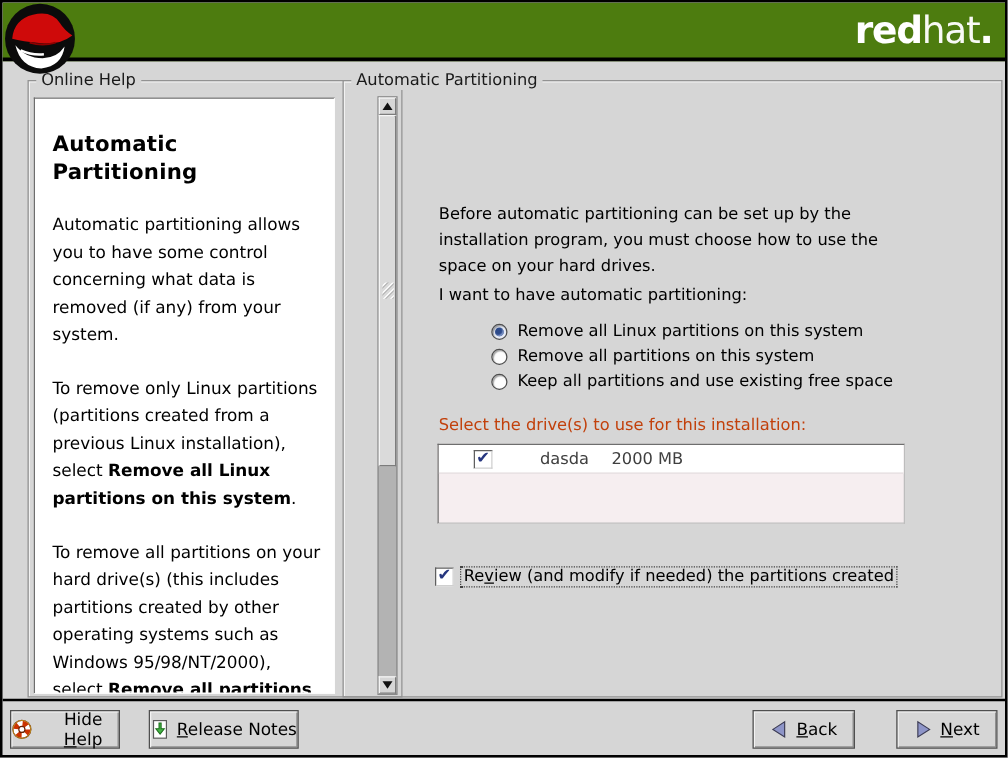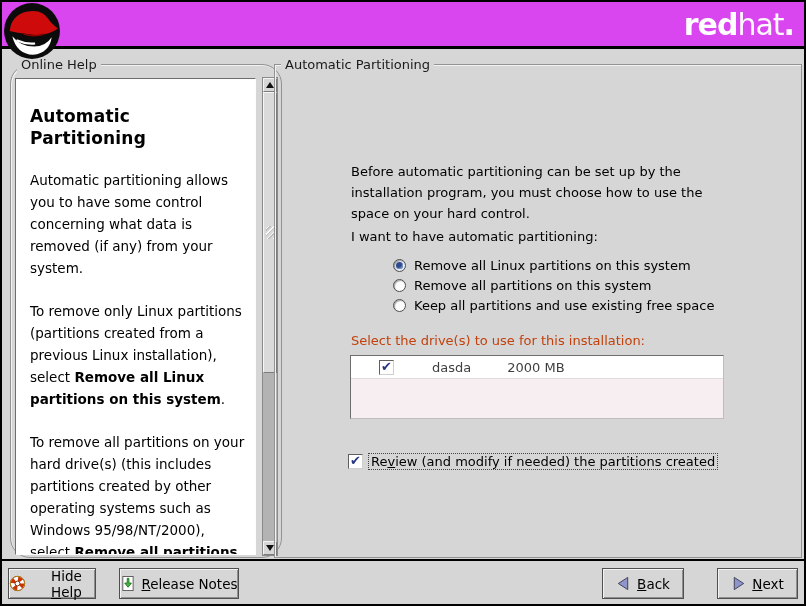--- a/index.html
+++ b/index.html
@@ -7,40 +7,40 @@
   body { font-family:"DejaVu Sans","Liberation Sans",sans-serif; }
 
   .window {
     position:relative; width:806px; height:606px;
     border:2px solid #000; background:#d6d6d6; overflow:hidden;
   }
 
   
   .header {
     position:absolute; left:0; top:0; width:802px; height:47px;
-    background:#d946ef; border-bottom:3px solid #000;
+    background:#4d7c0f; border-bottom:3px solid #000;
   }
   .logo-badge { position:absolute; left:1px; top:0px; width:58px; height:58px; z-index:5; }
   .wordmark {
     position:absolute; right:10px; top:6px; color:#fff; font-size:30px;
     letter-spacing:-1px; line-height:34px;
   }
   .wordmark .wm-bold { font-weight:700; }
   .wordmark .wm-light { font-weight:400; opacity:.96; }
 
   
   .frame {
     position:absolute; border:1px solid #929292;
     box-shadow:inset 1px 1px 0 #f2f2f2;
   }
   .frame-label {
     position:absolute; top:-8px; left:6px; background:#d6d6d6;
     padding:0 4px; font-size:13px; color:#1a1a1a; line-height:15px; white-space:nowrap;
   }
-  .help-frame { left:8px; top:62px; width:272px; height:494px;border-radius:20px; }
+  .help-frame { left:20px; top:62px; width:300px; height:494px; }
   .main-frame { left:272px; top:62px; width:528px; height:494px; }
 
   
   .help-white {
     position:absolute; left:4px; top:13px; width:241px; height:477px;
     background:#fff; border:1px solid; border-color:#6e6e6e #fdfdfd #fdfdfd #6e6e6e;
     overflow:hidden; padding:20px 10px 0 14px;
     font-size:13.5px; line-height:22px; color:#000;
   }
   .help-title { font-size:17px; font-weight:700; margin:6px 0 20px 0; letter-spacing:.2px; }
@@ -93,21 +93,21 @@
     position:absolute; left:75px; top:290px; width:374px; height:64px;
     background:#f6eef0; border:1px solid; border-color:#6e6e6e #bdbdbd #bdbdbd #6e6e6e;
     overflow:hidden;
   }
   .drive-row {
     height:23px; background:#fff; border-bottom:1px solid #e2dadc;
     display:flex; align-items:center; font-size:13px; color:#3f3f3f;
   }
   .drive-row .checkbox { margin-left:28px; }
   .drive-name { margin-left:38px; }
-  .drive-size { margin-left:36px; }
+  .drive-size { margin-left:18px; }
 
   .checkbox {
     width:15px; height:15px; background:#fff; flex:0 0 15px;
     border:1px solid; border-color:#5f5f5f #cfcfcf #cfcfcf #5f5f5f;
     position:relative; display:inline-block; vertical-align:middle;
   }
   .checkbox.checked::after {
     content:"\2714"; position:absolute; left:1px; top:-2px;
     font-size:13px; font-weight:700; color:#26367f;
   }
@@ -172,21 +172,21 @@
       <div class="sb-trough"></div>
       <div class="sb-btn">
           <span class="tri-down"></span>
         </div>
     </div>
   </div>
 
   <div class="frame main-frame">
     <div class="frame-label">Automatic Partitioning</div>
 
-    <div class="main-intro">Before automatic partitioning can be set up by the installation program, you must choose how to use the space on your hard control.</div>
+    <div class="main-intro">Before automatic partitioning can be set up by the installation program, you must choose how to use the space on your hard drives.</div>
     <div class="main-question">I want to have automatic partitioning:</div>
 
     <div class="radio-row" style="top:192px">
       <span class="radio selected"></span>
       <span class="radio-label">Remove all Linux partitions on this system</span>
     </div>
     <div class="radio-row" style="top:212px">
       <span class="radio"></span>
       <span class="radio-label">Remove all partitions on this system</span>
     </div>

